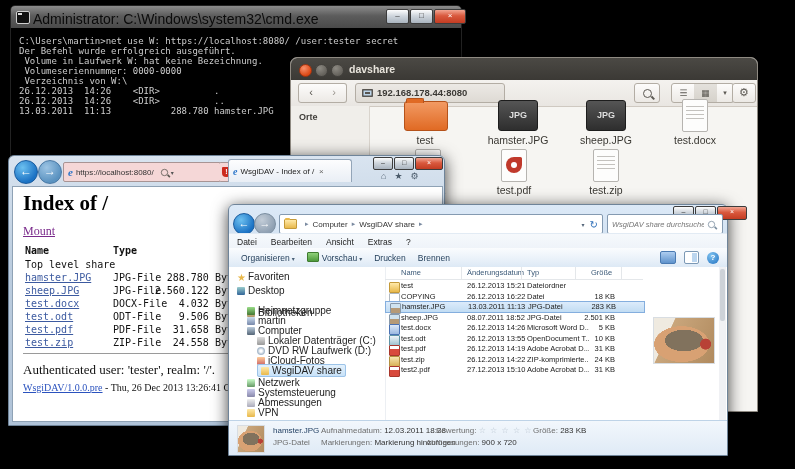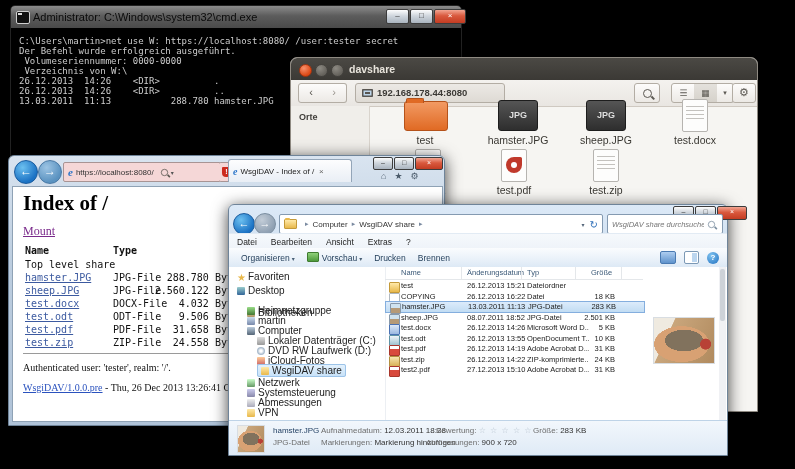--- a/index.html
+++ b/index.html
@@ -8,21 +8,21 @@
   .a{position:absolute}
   .win{position:absolute;box-shadow:0 3px 16px rgba(0,0,0,.75)}
 
   
   #cmd{left:10px;top:5px;width:450px;height:168px;z-index:10;border:1px solid #222;
        border-radius:5px 5px 0 0;background:#000}
   #cmd .tbar{left:0;top:0;right:0;height:22px;border-radius:4px 4px 0 0;
        background:linear-gradient(#8c8c8c,#5c5c5c 45%,#4a4a4a);border-bottom:1px solid #2e2e2e}
   #cmd .tico{left:5px;top:5px;width:12px;height:11px;background:#111;border:1px solid #cfcfcf;border-radius:2px}
   #cmd .tico::after{content:"";position:absolute;left:1px;top:1px;width:4px;height:2px;background:#ddd}
-  #cmd .ttl{left:22px;top:5px;font-size:11px;color:#0b0b0b;white-space:nowrap}
+  #cmd .ttl{left:22px;top:5px;font-size:14px;color:#0b0b0b;white-space:nowrap}
   .wbtns{top:3px;display:flex;gap:1px}
   .wbtn{width:21px;height:13px;border:1px solid #3c3c3c;border-radius:2px;
         background:linear-gradient(#fdfdfd,#cfd6dd 45%,#aab4bf);color:#333;
         font-size:8px;line-height:11px;text-align:center}
   .wbtn.close{width:30px;background:linear-gradient(#f2a693,#d9593e 45%,#c33c22);color:#fff}
   #cmd .wbtns{left:375px}
   #cmd .body{left:0;top:22px;right:0;bottom:0;background:#000;padding:8px 0 0 8px}
   #cmd .ln{font-family:"DejaVu Sans Mono",monospace;font-size:9px;line-height:10px;
            color:#cccccc;white-space:pre}
 
@@ -117,21 +117,21 @@
         color:#000;margin:0;position:absolute}
   #ie .mount{left:10px;top:37px;font-family:"Liberation Serif",serif;font-size:12px;
         color:#7a2a8b;text-decoration:underline}
   .itr{position:absolute;left:0;width:100%;height:13px;font-family:"DejaVu Sans Mono",monospace;font-size:10px;color:#111}
   .itr .nm{position:absolute;left:12px}
   .itr .tp{position:absolute;left:100px}
   .itr .sz{position:absolute;right:197px}
   .itr a,.itr .lnk{color:#3c5aa0;text-decoration:underline}
   #ie .thead{font-weight:bold}
   #ie .rule{left:10px;top:166px;width:404px;height:1px;background:#9a9a9a}
-  #ie .auth{left:10px;top:175px;font-family:"Liberation Serif",serif;font-size:10px;color:#111}
+  #ie .auth{left:10px;top:175px;font-family:"Liberation Serif",serif;font-size:13px;color:#111}
   #ie .foot{left:10px;top:195px;font-family:"Liberation Serif",serif;font-size:10px;color:#111}
   #ie .foot .srv{color:#2a52be;text-decoration:underline}
 
   
   #exp{left:228px;top:204px;width:498px;height:250px;z-index:40;border-radius:6px 6px 0 0;
       background:linear-gradient(#dce9f7,#c2d5e9 40%,#b6cbe2);border:1px solid #6f8499}
   #exp .wbtns{left:444px;top:1px}
   #exp .wbtn{width:19px;height:12px;line-height:10px;font-size:7px}
   #exp .wbtn.close{width:28px}
   #exp .back{left:4px;top:8px;background:radial-gradient(circle at 35% 30%,#6cc0f0,#1b72c4 70%)}
@@ -222,20 +222,21 @@
       <div class="wbtn">–</div>
       <div class="wbtn">□</div>
       <div class="wbtn close">×</div>
     </div>
   </div>
   <div class="body a">
     <div class="ln">C:\Users\martin&gt;net use W: https://localhost:8080/ /user:tester secret</div>
     <div class="ln">Der Befehl wurde erfolgreich ausgeführt.</div>
     <div class="ln"></div>
     <div class="ln"></div>
+    <div class="ln"> Volume in Laufwerk W: hat keine Bezeichnung.</div>
     <div class="ln"> Volumeseriennummer: 0000-0000</div>
     <div class="ln"></div>
     <div class="ln"> Verzeichnis von W:\</div>
     <div class="ln"></div>
     <div class="ln">26.12.2013  14:26    &lt;DIR&gt;          .</div>
     <div class="ln">26.12.2013  14:26    &lt;DIR&gt;          ..</div>
     <div class="ln">13.03.2011  11:13           288.780 hamster.JPG</div>
   </div>
 </div>
 

